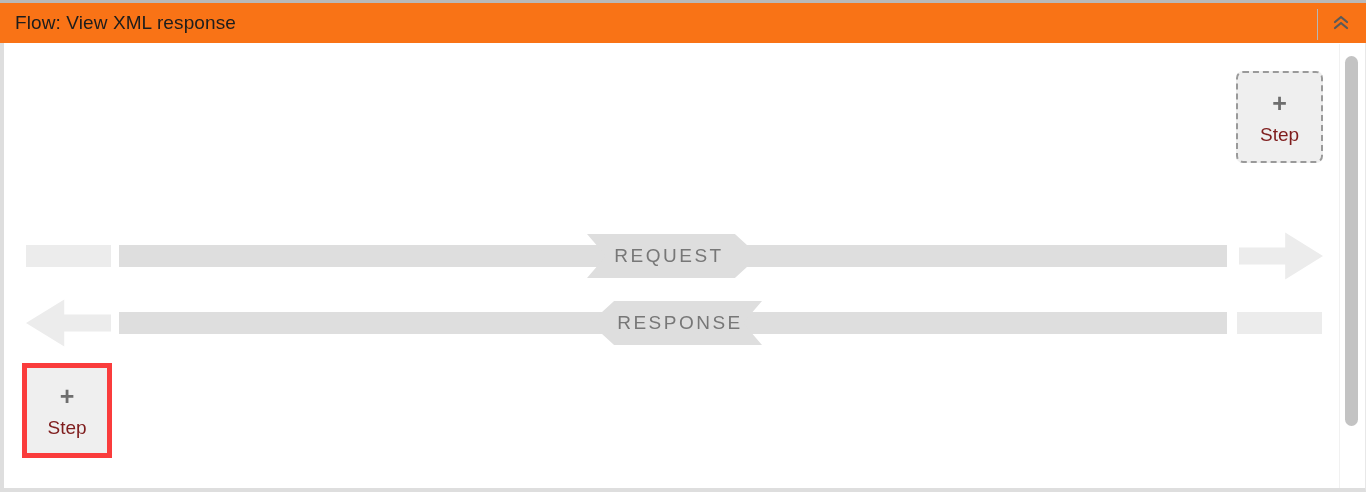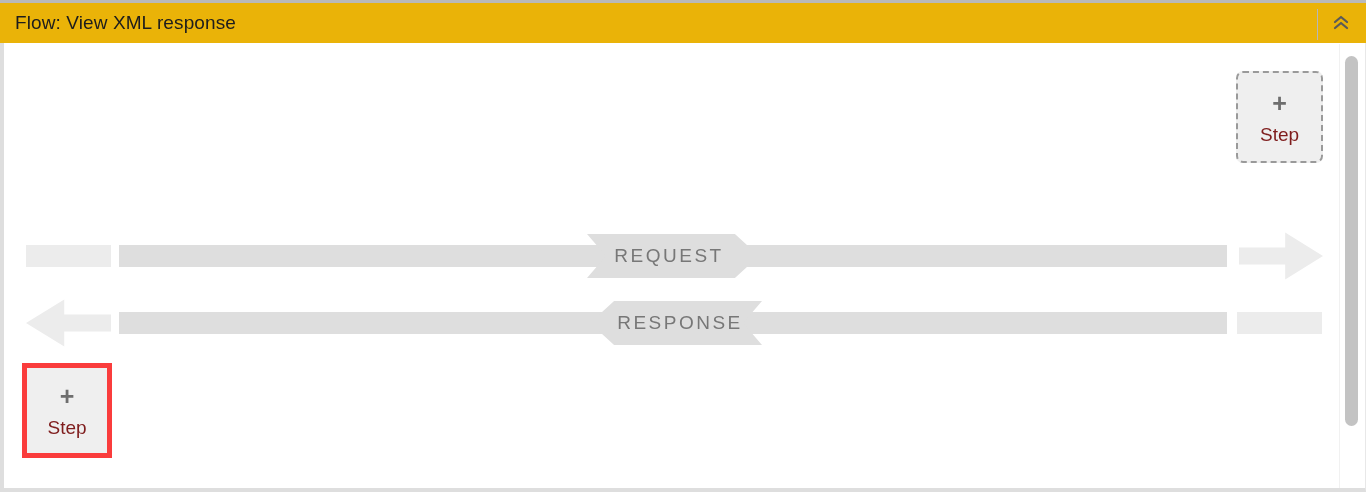--- a/index.html
+++ b/index.html
@@ -24,21 +24,21 @@
   }
 
   
   .panel-header {
     position: absolute;
     left: 0;
     top: 0;
     width: 1366px;
     height: 56px;
     box-sizing: border-box;
-    background: #eab308;
+    background: #f97316;
     border-top: 3px solid #b9b9b9;
     border-bottom: 3px solid #15803d;
   }
   .panel-title {
     position: absolute;
     left: 15px;
     top: 9px;
     font-size: 19px;
     color: #1d1d1d;
     letter-spacing: .1px;

